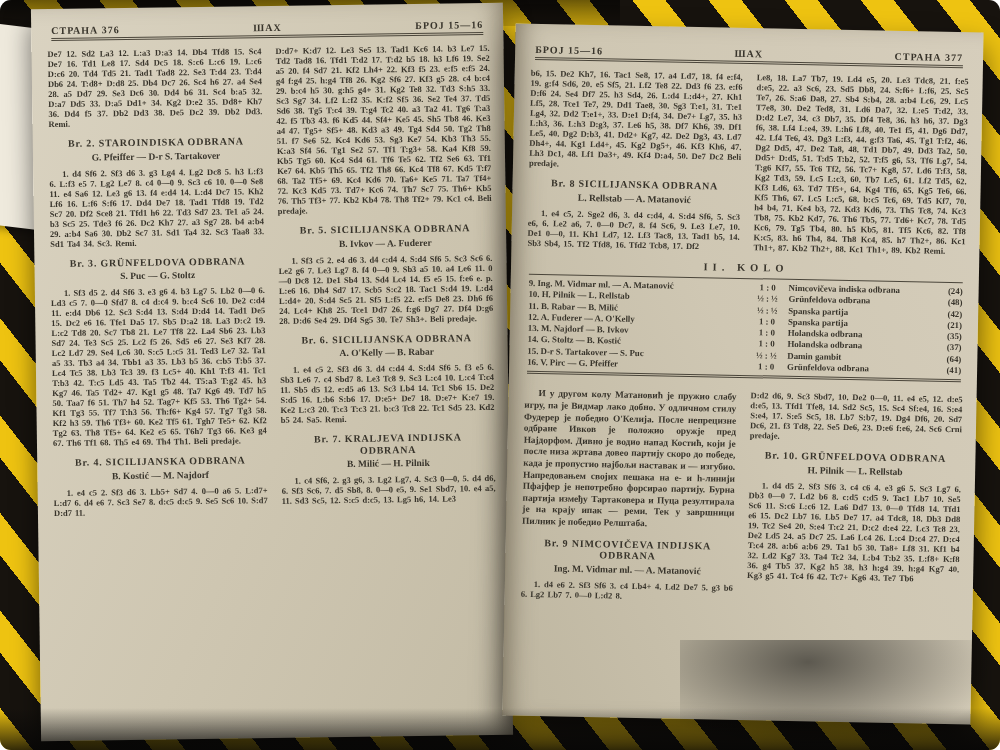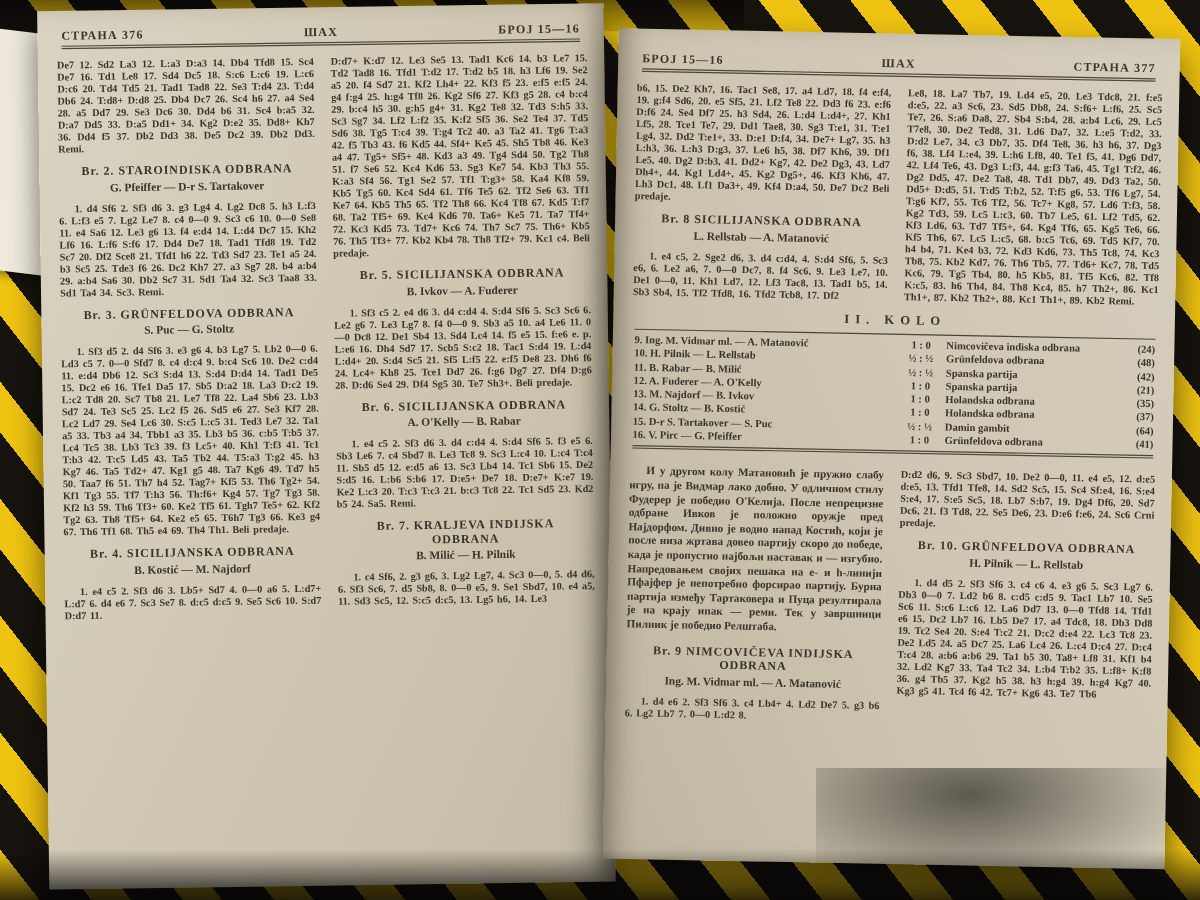--- a/index.html
+++ b/index.html
@@ -1,18 +1,18 @@
 <!DOCTYPE html>
 <html><head>
 <meta charset="utf-8">
 <style>
   html,body{margin:0;padding:0;}
   .scene{position:relative;width:1000px;height:750px;overflow:hidden;
     background:repeating-linear-gradient(52deg,#eec311 0 26px,#17130e 26px 60px);
-    font-family:"Liberation Serif",serif;}
+    font-family:"Liberation Serif",serif;border-radius:11px;}
   .top-shade{position:absolute;left:0;top:0;width:620px;height:26px;
     background:linear-gradient(180deg,rgba(0,0,0,.55),rgba(0,0,0,.15));}
   .bottom-shade{position:absolute;left:0;bottom:0;width:100%;height:42px;
     background:linear-gradient(0deg,rgba(5,5,5,.8),rgba(5,5,5,0));}
   .br-shadow{position:absolute;right:0;bottom:0;width:320px;height:110px;
     background:radial-gradient(ellipse at 40% 20%,rgba(0,0,0,.55),rgba(0,0,0,0) 70%);}
   .paper-white{position:absolute;left:-28px;top:26px;width:78px;height:200px;
     background:#efeadd;transform:rotate(7deg);box-shadow:2px 3px 8px rgba(0,0,0,.4);}
 
   .page{position:absolute;color:#38342b;}

